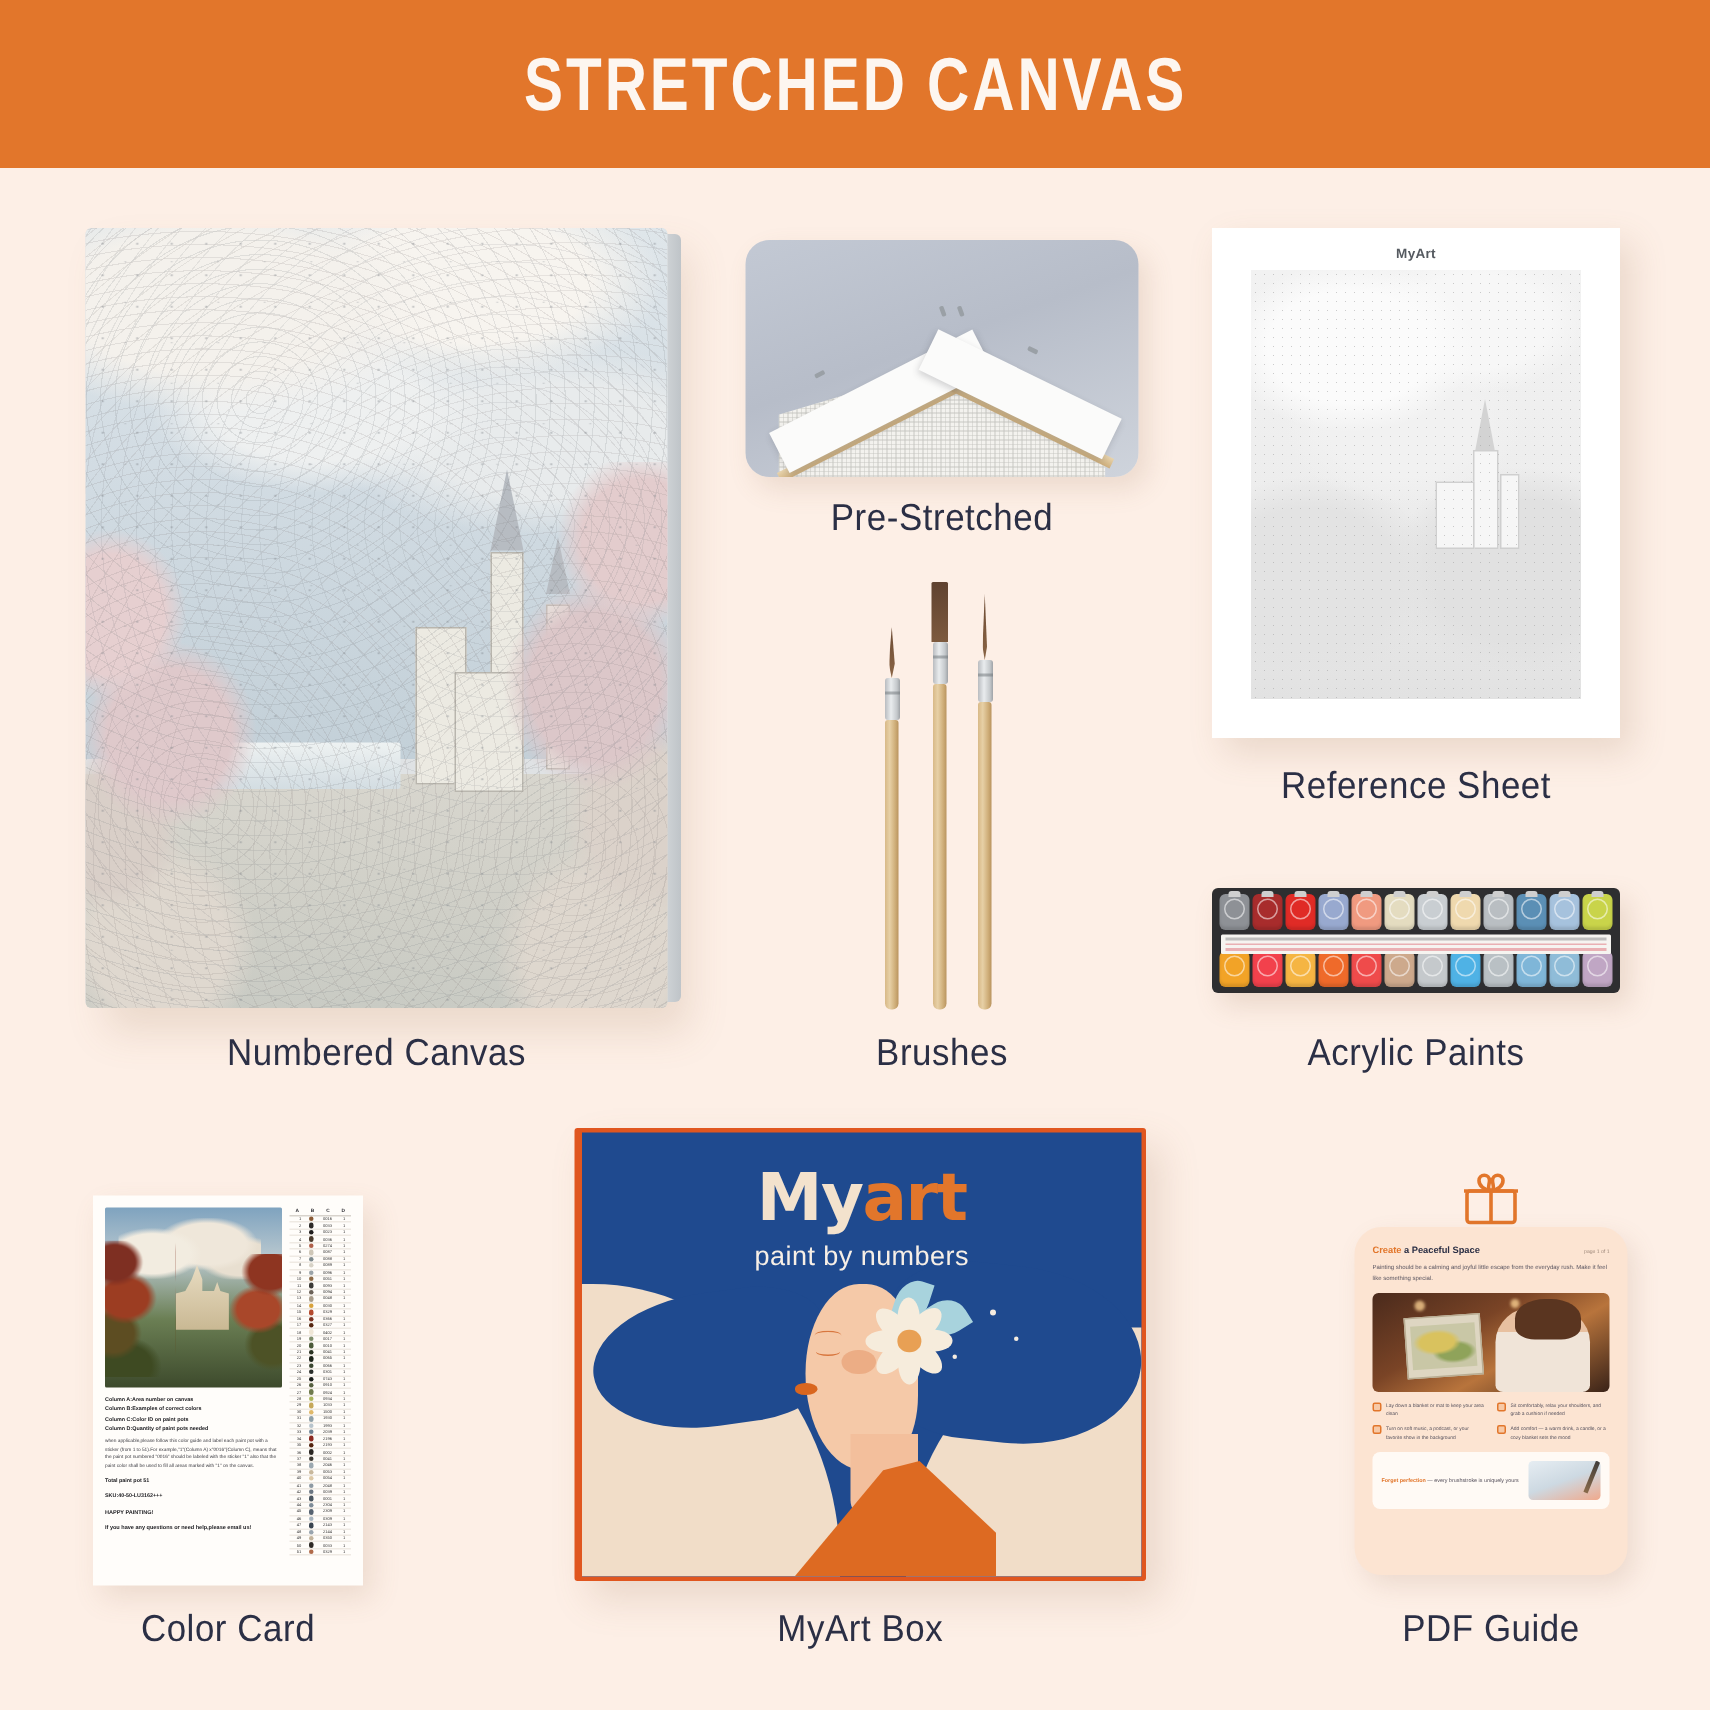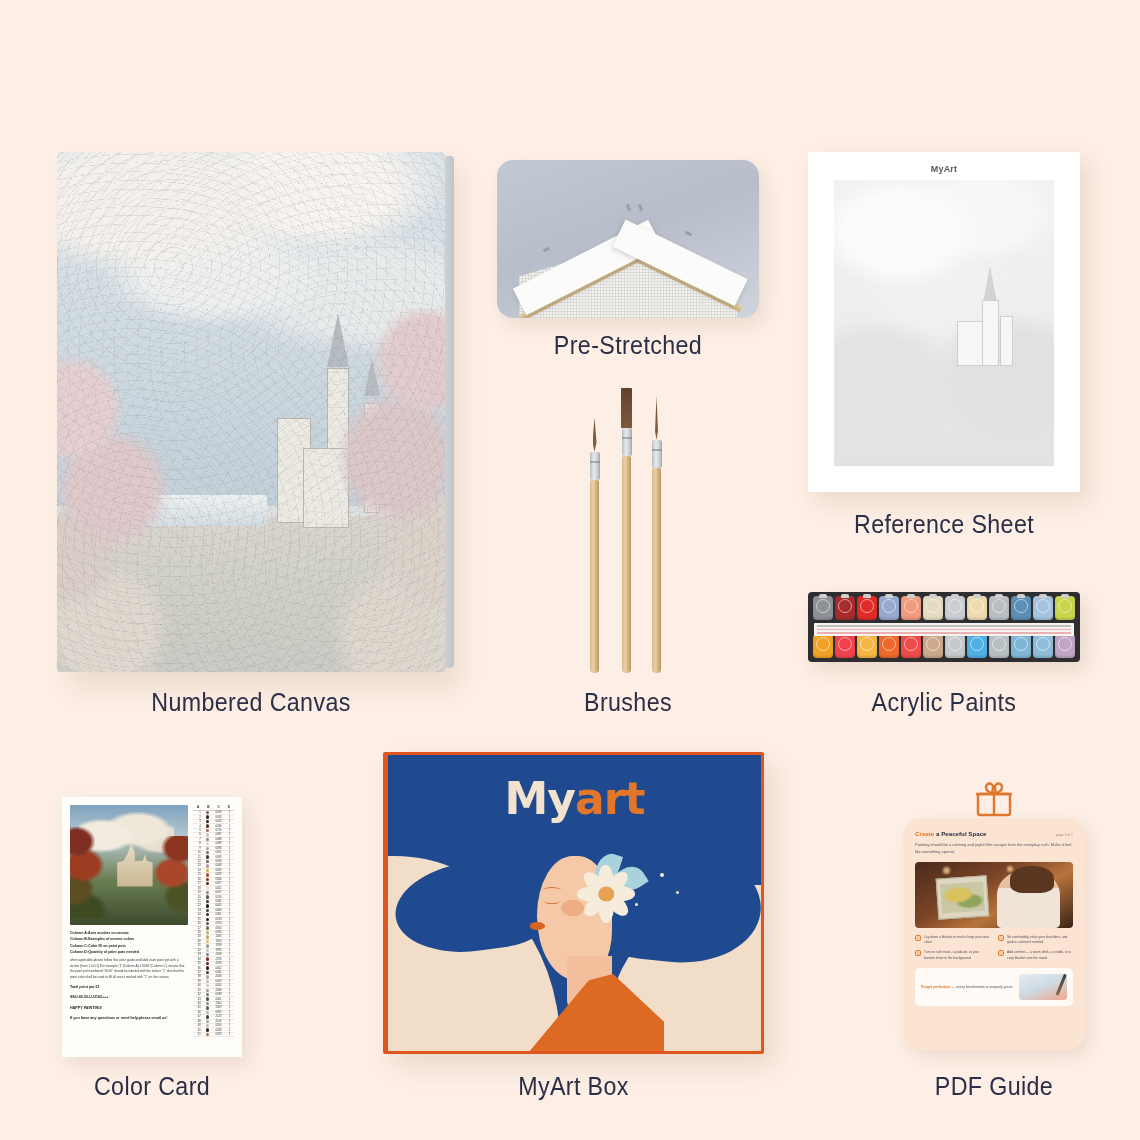--- a/index.html
+++ b/index.html
@@ -449,20 +449,23 @@
   .hl-img::after {
     content: ""; position: absolute; right: 4px; top: -2px; width: 3px; height: 24px;
     background: linear-gradient(180deg,#3a3a3a,#8a6a4a); transform: rotate(22deg);
   }
 </style>
 </head>
 <body>
 
 <div id="page">
 
+  <div class="header">
+    <div class="header-title">STRETCHED CANVAS</div>
+  </div>
 
   <div class="canvas-wrap">
     <div class="canvas-shadow"></div>
     <div class="canvas-side"></div>
     <div class="canvas-face">
       <div class="sky"></div>
       <div class="sky-band"></div>
       <div class="ground"></div>
       <div class="water"></div>
       <div class="castle">
@@ -1122,20 +1125,21 @@
         <div class="petal" style="transform:translate(-50%,0) rotate(180deg);"></div>
         <div class="petal" style="transform:translate(-50%,0) rotate(225deg);"></div>
         <div class="petal" style="transform:translate(-50%,0) rotate(270deg);"></div>
         <div class="petal" style="transform:translate(-50%,0) rotate(315deg);"></div>
         <div class="daisy-core"></div>
       </div>
 
       <div class="box-logo">
         <span class="logo-text logo-my">My</span><span class="logo-text logo-art">art</span>
       </div>
+      <div class="box-tagline">paint by numbers</div>
     </div>
   </div>
   <div class="caption" style="left:383px; top:1072px; width:381px;">MyArt Box</div>
 
   <div class="pdf-wrap">
     <div class="gift-icon">
       <svg width="44" height="40" viewBox="0 0 44 40" fill="none" stroke="#e2762b" stroke-width="2.4">
         <rect x="6" y="16" width="32" height="21" rx="2"></rect>
         <line x1="4" y1="16" x2="40" y2="16"></line>
         <line x1="22" y1="16" x2="22" y2="37"></line>

